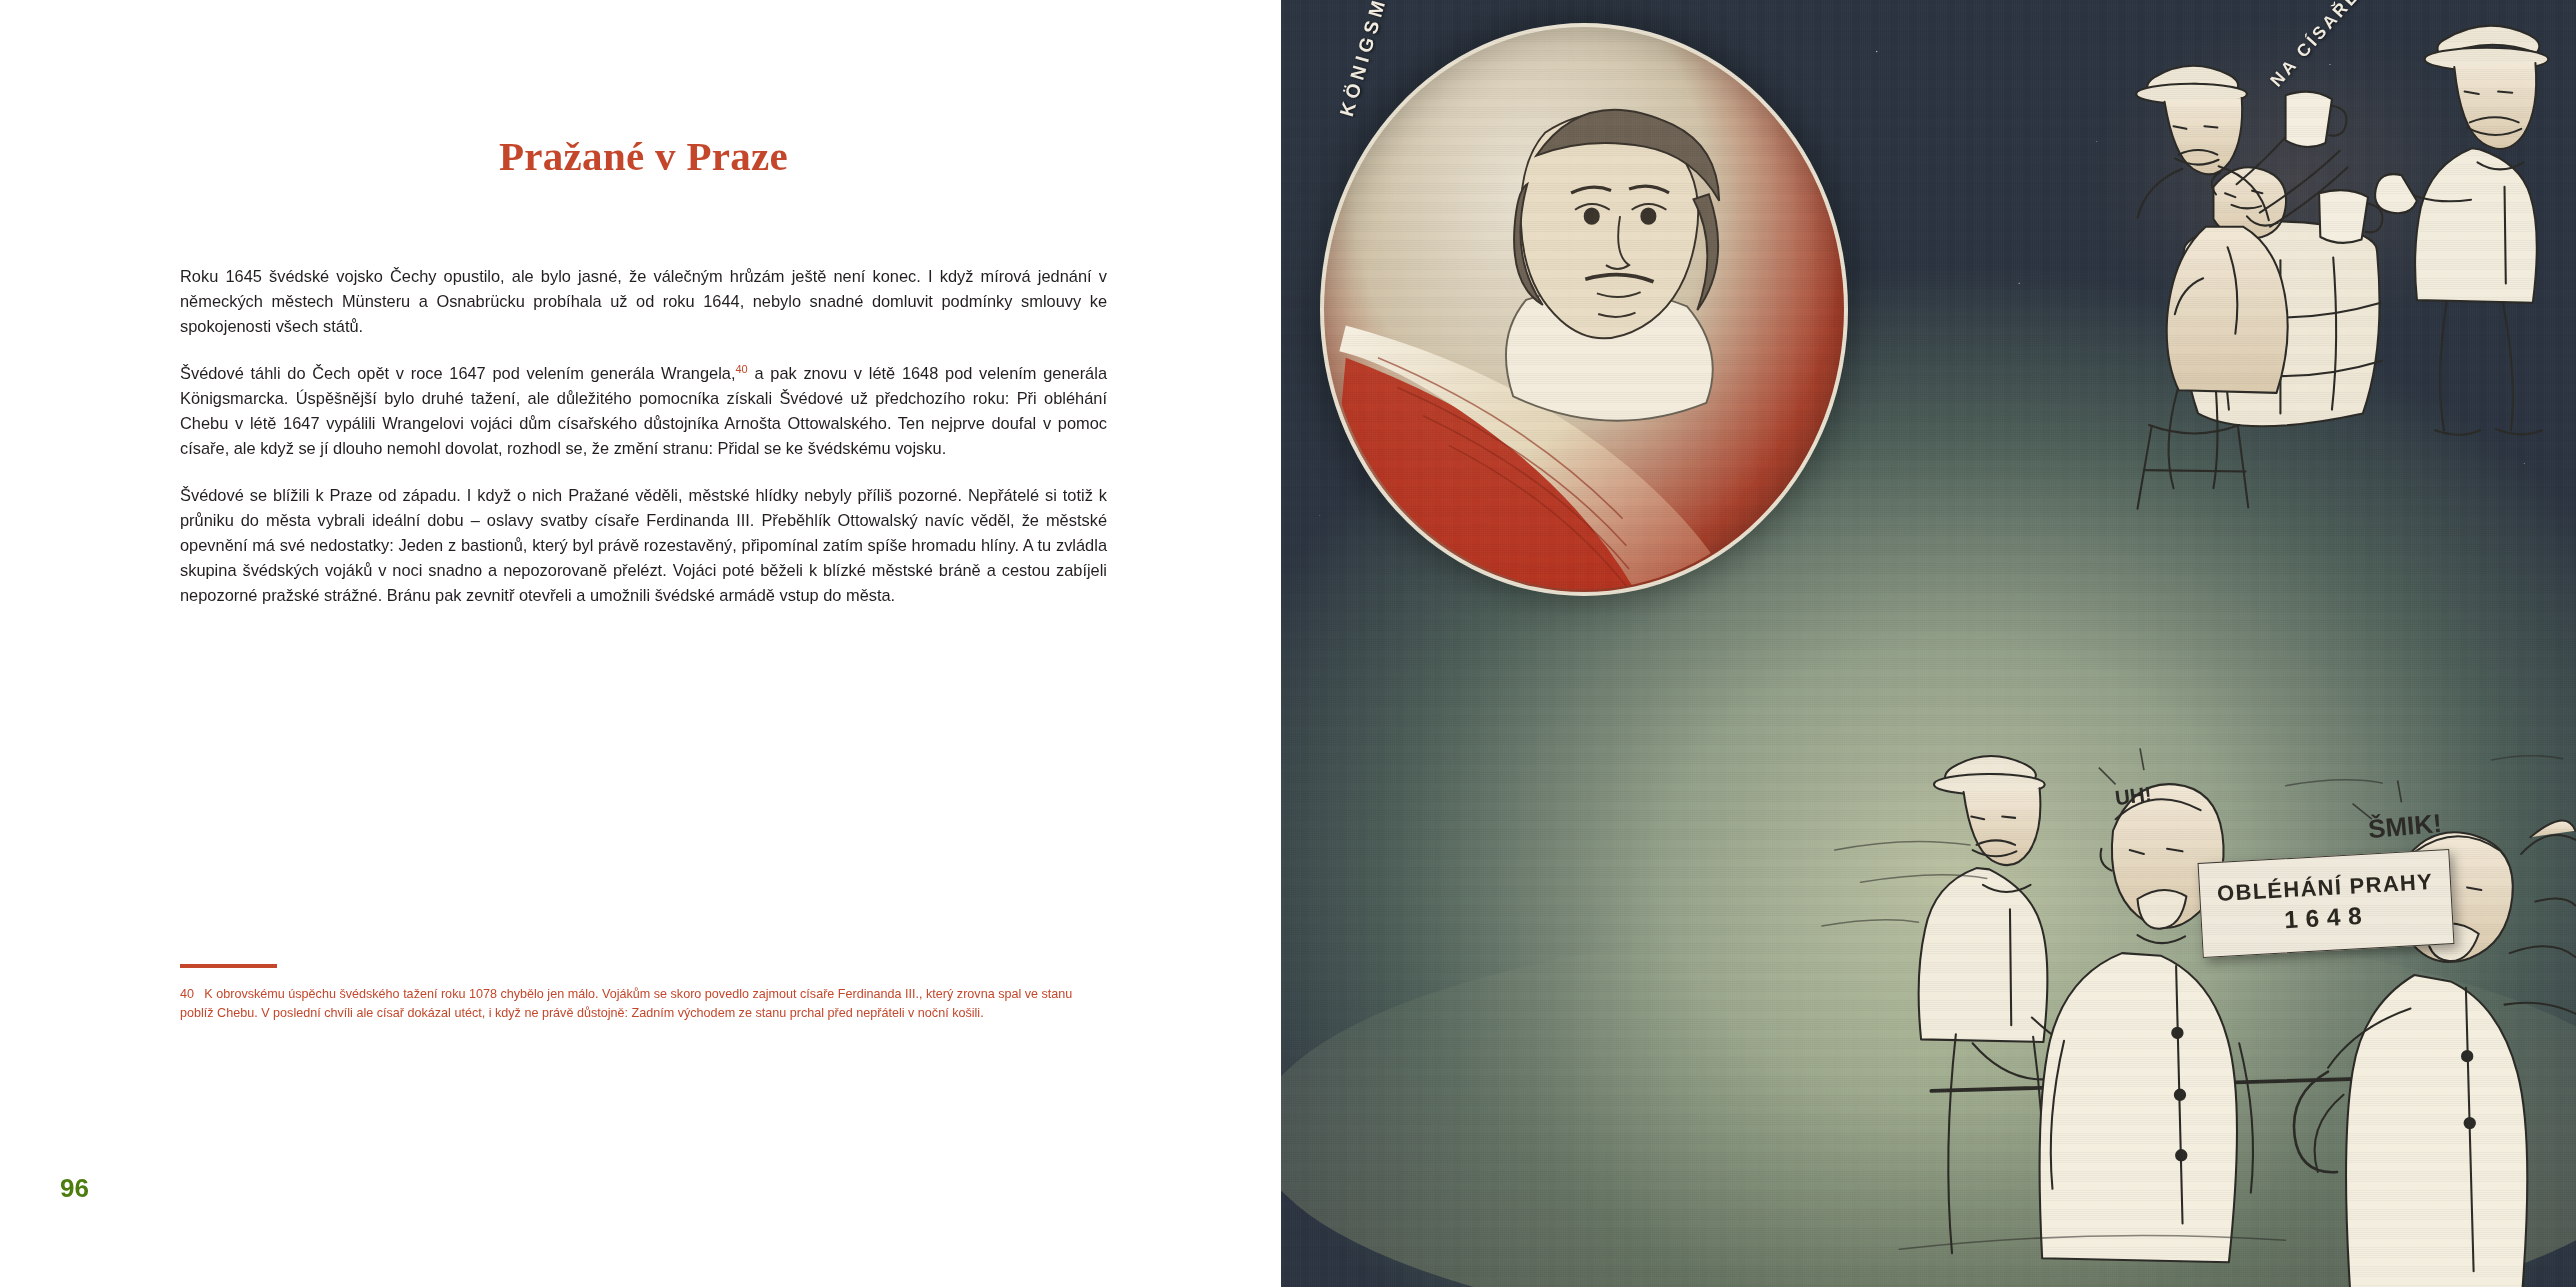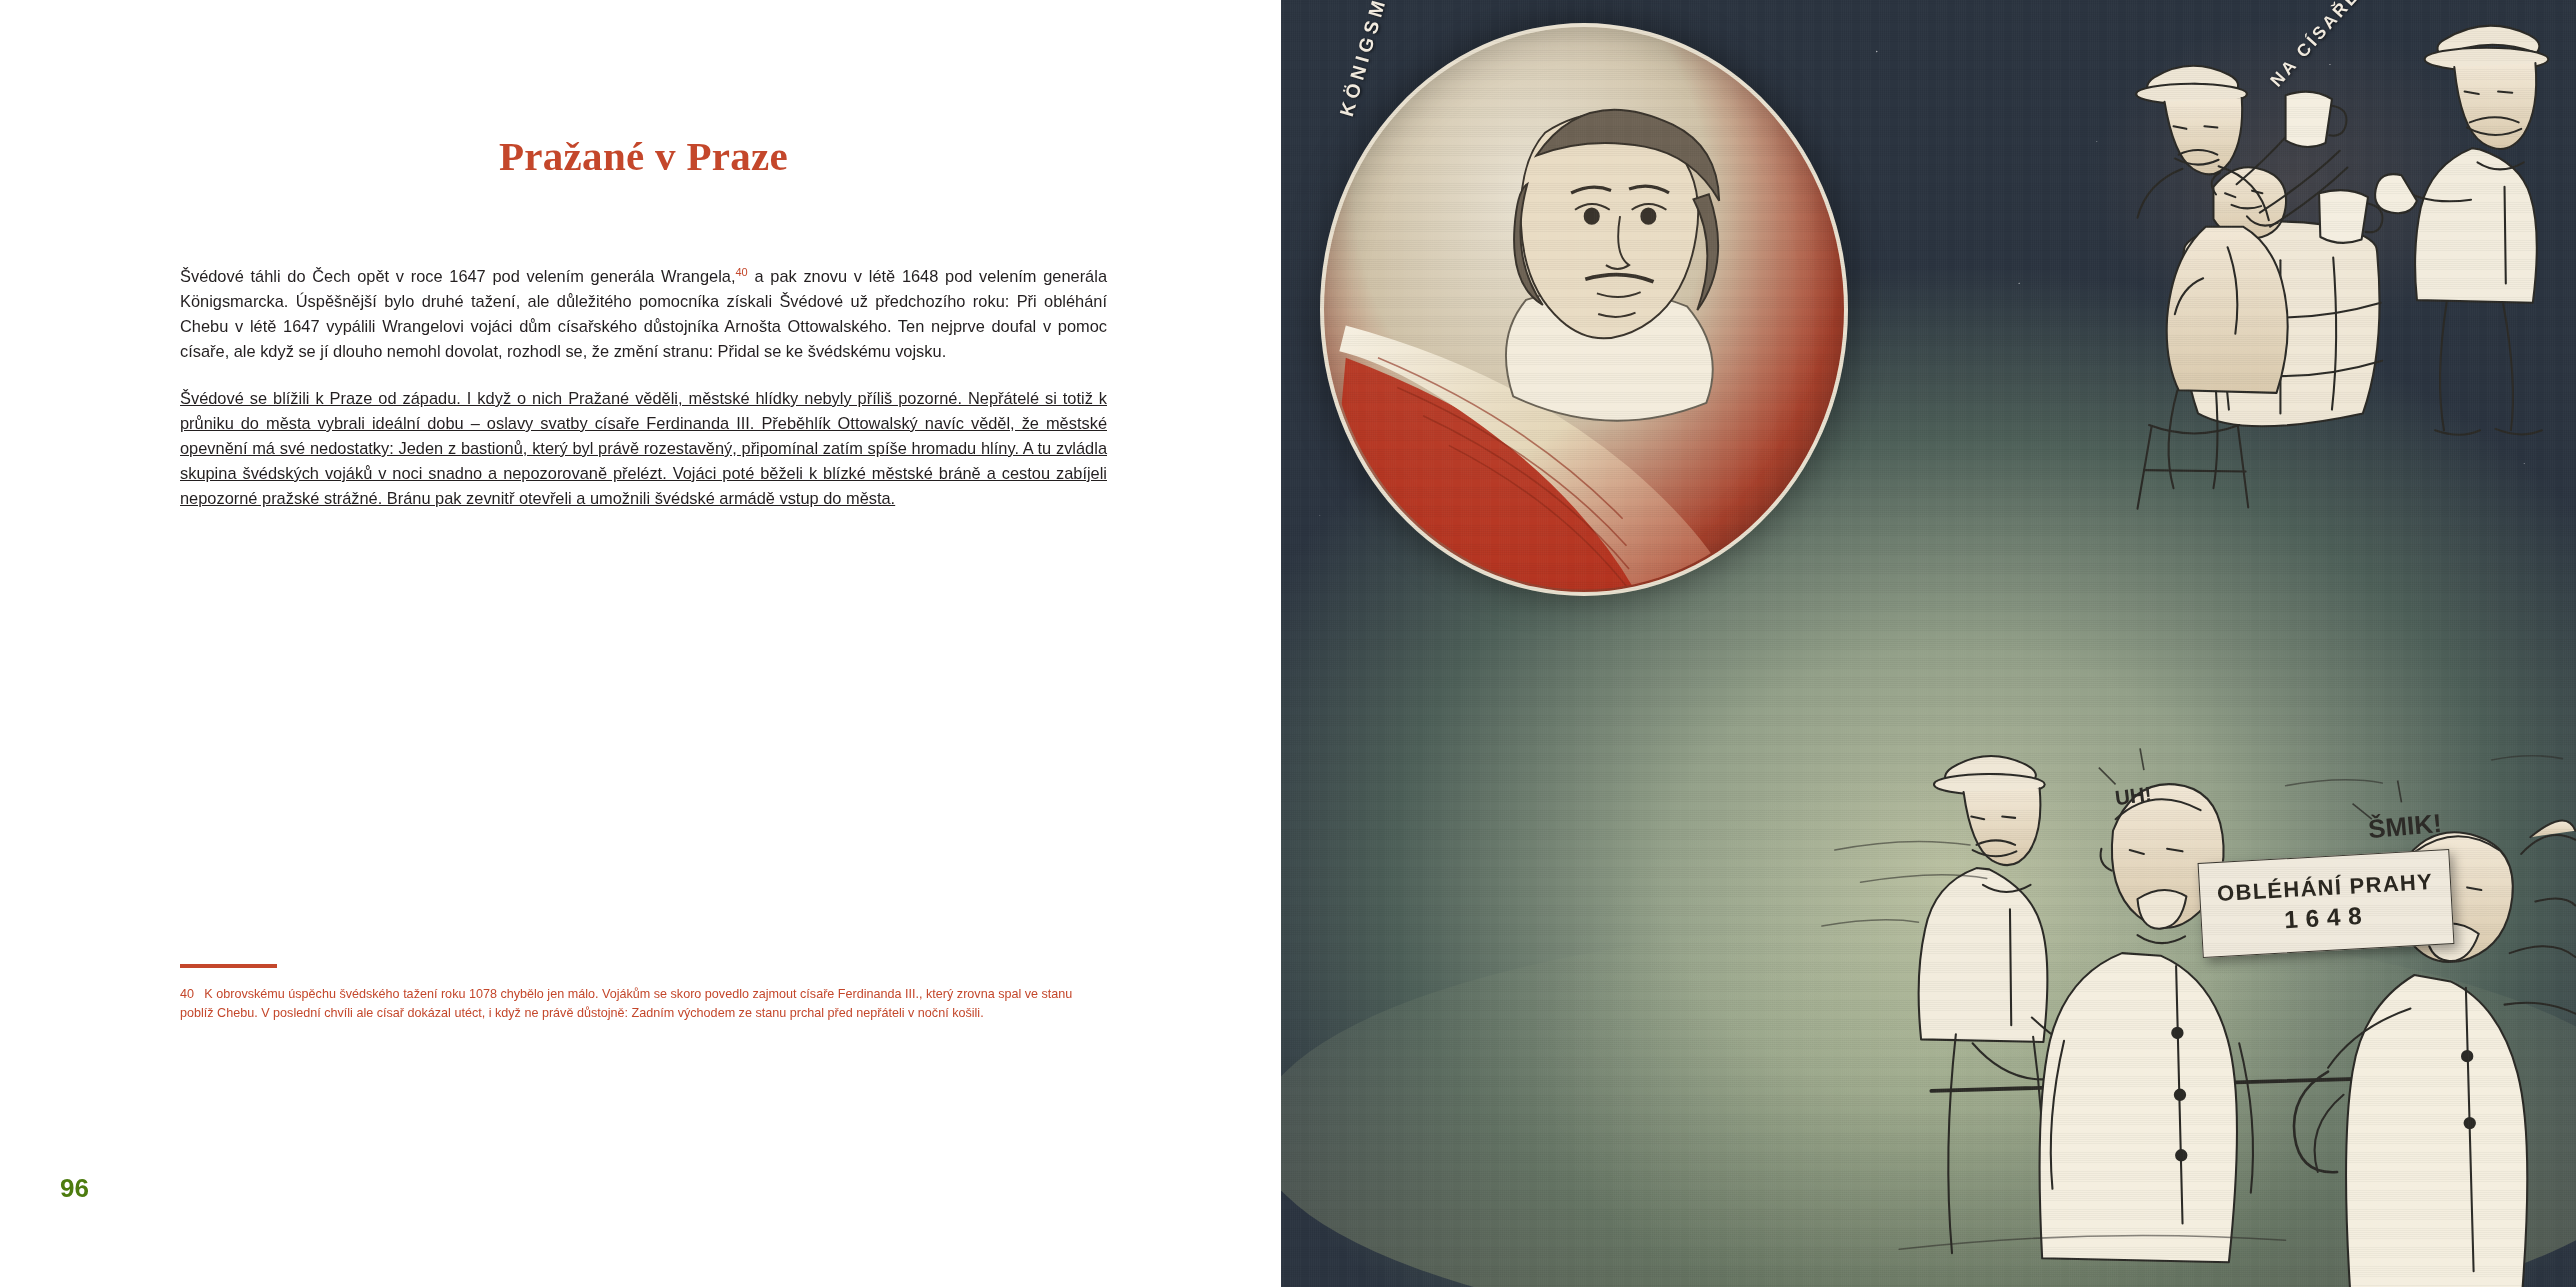--- a/index.html
+++ b/index.html
@@ -49,21 +49,21 @@
     width: 927px;
     font-family: "Liberation Sans", sans-serif;
     font-size: 16.4px;
     line-height: 25px;
     color: #231f20;
     text-align: justify;
   }
   .body-copy p {
     margin: 0 0 22px 0;
   }
-  .body-copy p:last-child { margin-bottom: 1px; text-decoration: underline; }
+  .body-copy p:last-child { margin-bottom: 1px; }
   sup.fnref {
     font-size: 11px;
     color: #c4472b;
     vertical-align: super;
     line-height: 0;
   }
   .footnote-rule {
     position: absolute;
     left: 180px;
     top: 964px;
@@ -239,20 +239,21 @@
 <body>
 
 <div class="spread">
 
   <div class="page-left">
 
     <div class="text-col">
       <h1 class="chapter-title">Pražané v Praze</h1>
 
       <div class="body-copy">
+        <p>Roku 1645 švédské vojsko Čechy opustilo, ale bylo jasné, že válečným hrůzám ještě není konec. I když mírová jednání v německých městech Münsteru a Osnabrücku probíhala už od roku 1644, nebylo snadné domluvit podmínky smlouvy ke spokojenosti všech států.</p>
         <p><span>Švédové táhli do Čech opět v roce 1647 pod velením generála Wrangela,</span><sup class="fnref">40</sup><span> a pak znovu v létě 1648 pod velením generála Königsmarcka. Úspěšnější bylo druhé tažení, ale důležitého pomocníka získali Švédové už předchozího roku: Při obléhání Chebu v létě 1647 vypálili Wrangelovi vojáci dům císařského důstojníka Arnošta Ottowalského. Ten nejprve doufal v pomoc císaře, ale když se jí dlouho nemohl dovolat, rozhodl se, že změní stranu: Přidal se ke švédskému vojsku.</span></p>
         <p>Švédové se blížili k Praze od západu. I když o nich Pražané věděli, městské hlídky nebyly příliš pozorné. Nepřátelé si totiž k průniku do města vybrali ideální dobu – oslavy svatby císaře Ferdinanda III. Přeběhlík Ottowalský navíc věděl, že městské opevnění má své nedostatky: Jeden z bastionů, který byl právě rozestavěný, připomínal zatím spíše hromadu hlíny. A tu zvládla skupina švédských vojáků v noci snadno a nepozorovaně přelézt. Vojáci poté běželi k blízké městské bráně a cestou zabíjeli nepozorné pražské strážné. Bránu pak zevnitř otevřeli a umožnili švédské armádě vstup do města.</p>
       </div>
     </div>
 
     <div class="footnote-rule"></div>
 
     <div class="footnote">
       <span class="fn-num">40</span><span>K obrovskému úspěchu švédského tažení roku 1078 chybělo jen málo. Vojákům se skoro povedlo zajmout císaře Ferdinanda III., který zrovna spal ve stanu poblíž Chebu. V poslední chvíli ale císař dokázal utéct, i když ne právě důstojně: Zadním východem ze stanu prchal před nepřáteli v noční košili.</span>
     </div>

